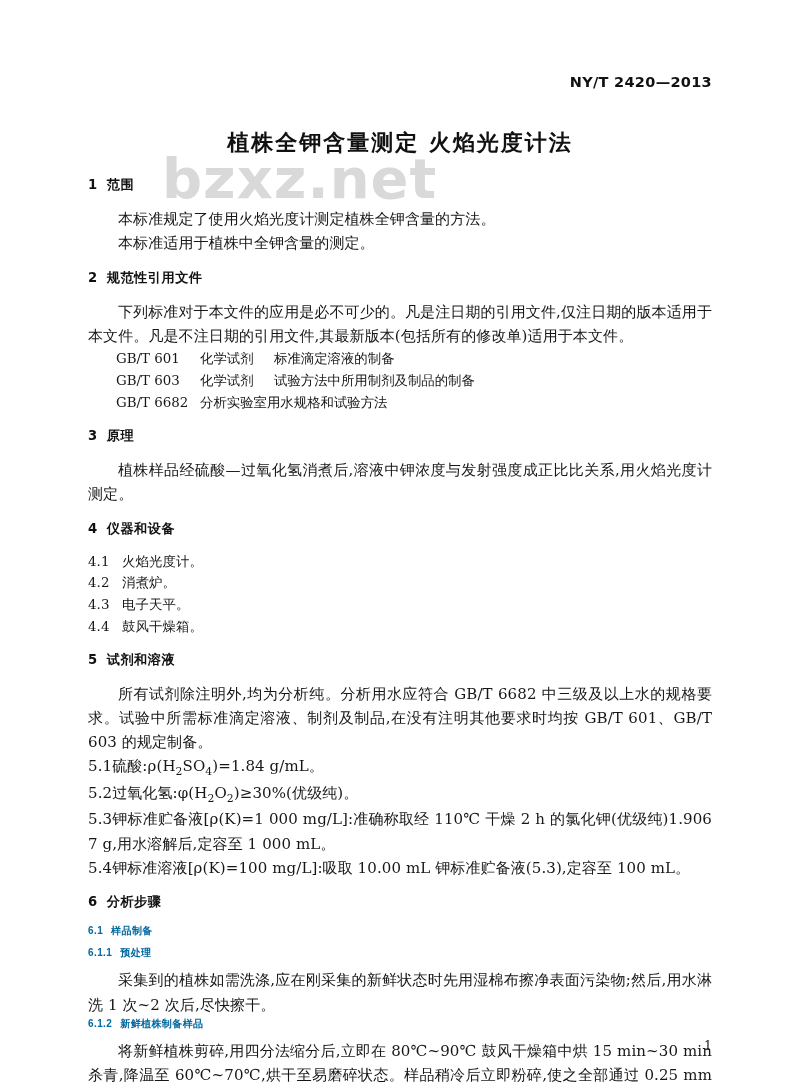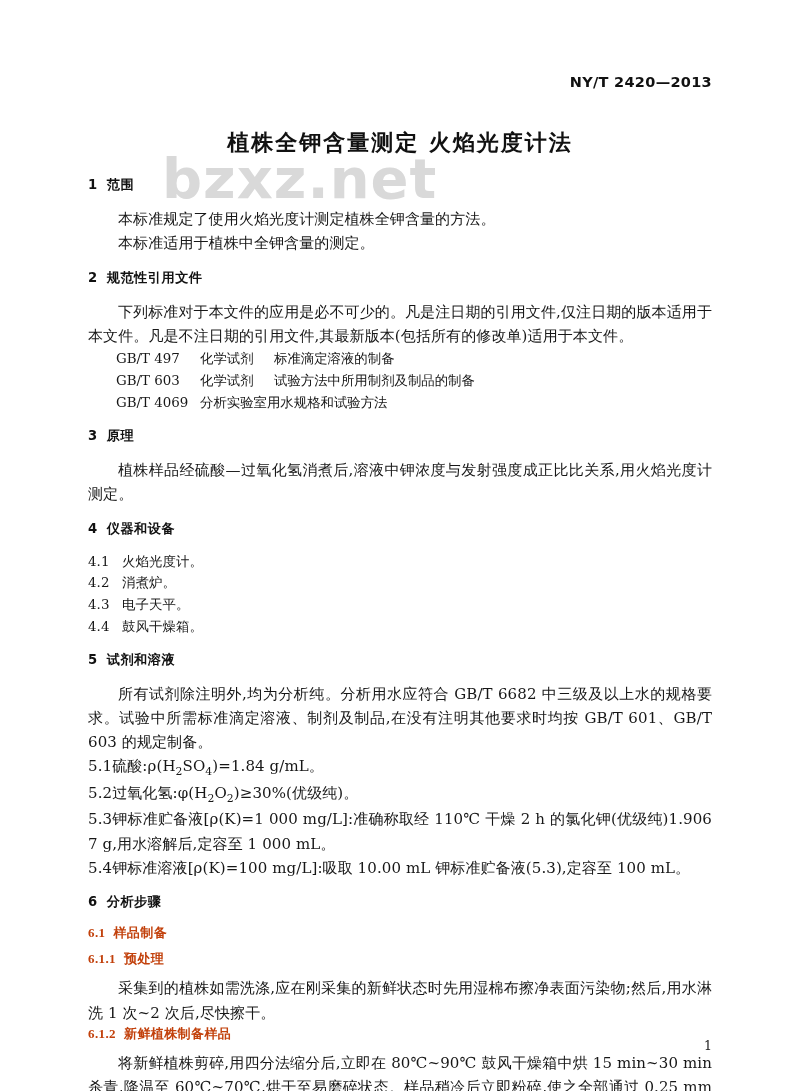--- a/index.html
+++ b/index.html
@@ -62,25 +62,25 @@
   }
   .clause {
     font-family: "DejaVu Sans", sans-serif;
     font-size: 13.2px;
     font-weight: bold;
     letter-spacing: 0.5px;
     color: #111;
   }
   .clause .num { margin-right: 9px; }
   .subclause {
-    font-family: Liberation Serif, serif;
-    font-size: 13px;
+    font-family: Liberation Sans, sans-serif;
+    font-size: 10px;
     font-weight: bold;
     letter-spacing: 0.4px;
-    color: #c2410c;
+    color: #0369a1;
   }
   .subclause .num { margin-right: 8px; }
   .para {
     font-family: "DejaVu Serif", serif;
     font-size: 15px;
     line-height: 1.62;
     color: #171717;
     text-align: justify;
     letter-spacing: 0.1px;
   }
@@ -143,27 +143,27 @@
 
     <div class="gap-m"></div>
 
     <div class="clause">
       <span class="num">2</span><span>规范性引用文件</span>
     </div>
     <div class="gap-m"></div>
     <div class="para indent">下列标准对于本文件的应用是必不可少的。凡是注日期的引用文件,仅注日期的版本适用于本文件。凡是不注日期的引用文件,其最新版本(包括所有的修改单)适用于本文件。</div>
     <div class="ref-list">
       <div class="ref-line">
-        <span class="code">GB/T 497</span><span class="t1">化学试剂</span><span>标准滴定溶液的制备</span>
+        <span class="code">GB/T 601</span><span class="t1">化学试剂</span><span>标准滴定溶液的制备</span>
       </div>
       <div class="ref-line">
         <span class="code">GB/T 603</span><span class="t1">化学试剂</span><span>试验方法中所用制剂及制品的制备</span>
       </div>
       <div class="ref-line">
-        <span class="code">GB/T 4069</span><span class="t1">分析实验室用水规格和试验方法</span><span></span>
+        <span class="code">GB/T 6682</span><span class="t1">分析实验室用水规格和试验方法</span><span></span>
       </div>
     </div>
 
     <div class="gap-m"></div>
 
     <div class="clause">
       <span class="num">3</span><span>原理</span>
     </div>
     <div class="gap-m"></div>
     <div class="para indent">植株样品经硫酸—过氧化氢消煮后,溶液中钾浓度与发射强度成正比比关系,用火焰光度计测定。</div>

